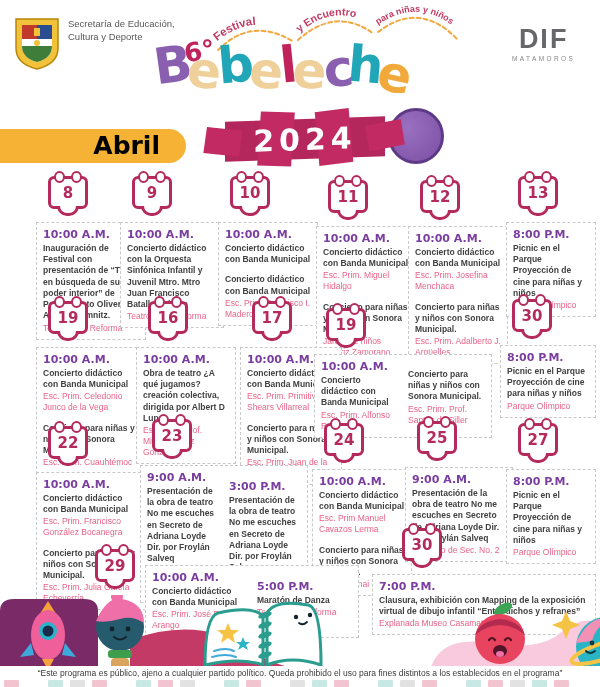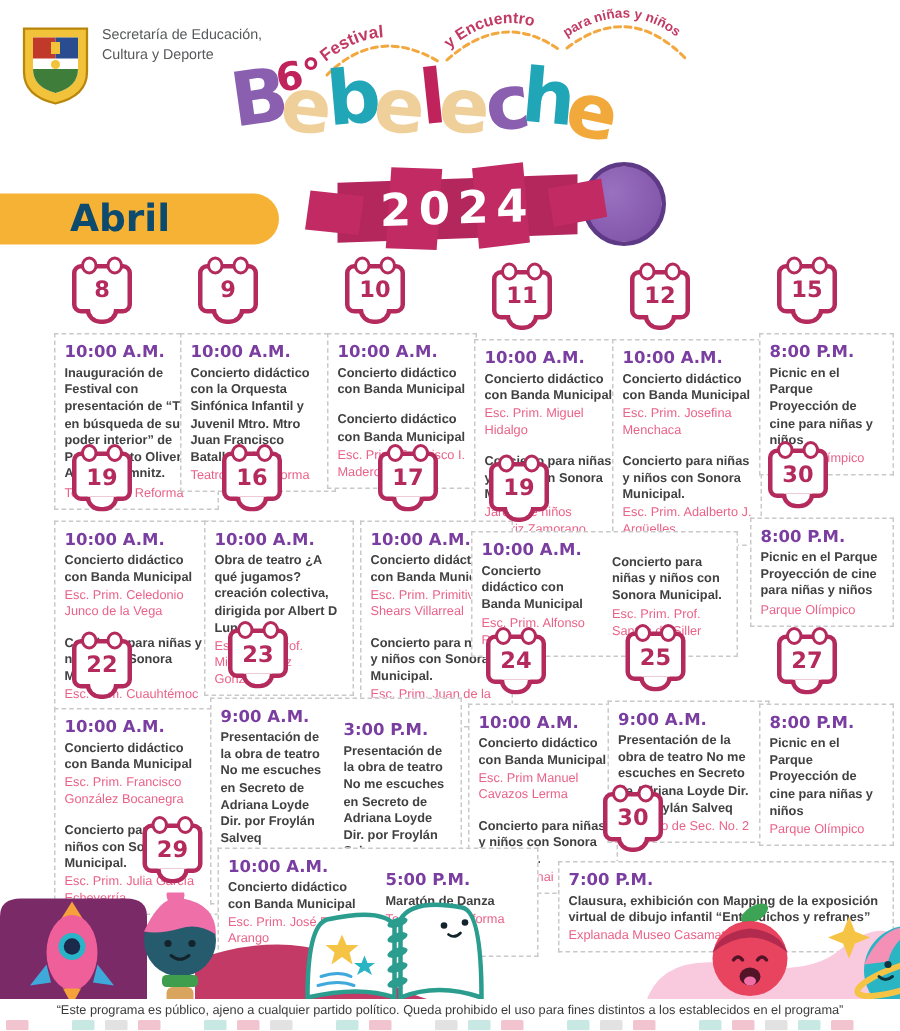--- a/index.html
+++ b/index.html
@@ -33,22 +33,22 @@
   .ribbon{position:absolute;left:225px;top:119px;width:160px;height:40px;background:#b4275d;
     transform:skewY(-2deg);display:flex;align-items:center;justify-content:center;}
   .ribbon .seg{position:absolute;background:#c12a62;z-index:-1;}
   .seg.s1{left:-20px;top:7px;width:36px;height:26px;transform:rotate(8deg);}
   .seg.s2{right:-18px;top:6px;width:36px;height:26px;transform:rotate(-9deg);}
   .seg.s3{left:34px;top:-8px;width:34px;height:54px;transform:rotate(4deg);}
   .seg.s4{left:92px;top:-8px;width:34px;height:54px;transform:rotate(-5deg);}
   .ribbon-year{font-family:"DejaVu Sans",sans-serif;font-size:30px;font-weight:bold;color:#ffffff;
     letter-spacing:5px;position:relative;z-index:2;}
   .month{position:absolute;left:0;top:129px;width:186px;height:34px;background:#f6b234;
-    border-radius:0 17px 17px 0;color:#0c4a6e;font-family:"DejaVu Sans",sans-serif;font-weight:bold;
-    font-size:25px;line-height:34px;text-align:center;padding-right:26px;box-sizing:border-box;}
+    border-radius:0 17px 17px 0;color:#000000;font-family:"DejaVu Sans",sans-serif;font-weight:bold;
+    font-size:25px;line-height:34px;text-align:right;padding-right:26px;box-sizing:border-box;}
   
   .cell{position:absolute;}
   .dicon{position:relative;width:34px;height:27px;background:#fff;border:3px solid #b42a5c;
     border-radius:6px;margin-left:12px;display:flex;align-items:center;justify-content:center;}
   .dicon .ring{position:absolute;top:-8px;width:7px;height:8px;border:2.5px solid #b42a5c;
     border-radius:50%;background:#fff;}
   .ring.r1{left:3px;} .ring.r2{right:3px;}
   .dicon .smile{position:absolute;bottom:-10px;left:50%;transform:translateX(-50%);
     width:16px;height:7px;border:3px solid #b42a5c;border-top:none;border-radius:0 0 14px 14px;background:#fff;}
   .dnum{font-family:"DejaVu Sans",sans-serif;font-size:15px;font-weight:bold;color:#b42a5c;}
@@ -84,20 +84,24 @@
       <path d="M8,28 Q8,40 23,44 Q38,40 38,28 H8 Z" fill="#3f7d3a"></path>
       <rect x="20" y="10" width="6" height="8" fill="#f2c23a"></rect>
       <circle cx="23" cy="25" r="3" fill="#f2c23a"></circle>
     </svg>
     <div class="logo-text">
       <div>Secretaría de Educación,</div>
       <div>Cultura y Deporte</div>
     </div>
   </div>
 
+  <div class="dif">
+    <div class="dif-name">DIF</div>
+    <div class="dif-city">MATAMOROS</div>
+  </div>
 
   <div class="edition">6°</div>
 
   <svg class="arc-svg" width="250" height="50" viewBox="0 0 250 50">
     <defs>
       <path id="tp1" d="M2,40 Q40,6 84,32"></path>
       <path id="tp2" d="M86,30 Q124,-4 164,24"></path>
       <path id="tp3" d="M164,22 Q210,-10 250,30"></path>
     </defs>
     <path d="M6,46 Q40,12 82,38" fill="none" stroke="#f2a83e" stroke-width="2" stroke-dasharray="4 3" stroke-linecap="round"></path>
@@ -215,21 +219,21 @@
           <div class="etitle">Concierto para niñas y niños con Sonora Municipal.</div>
           <div class="eloc">Esc. Prim. Adalberto J. Argüelles</div>
         </div>
     </div>
   </div>
 
   <div class="cell" style="left:506px;top:176px;width:90px;">
     <div class="dicon">
         <i class="ring r1"></i>
         <i class="ring r2"></i>
-        <span class="dnum">15</span>
+        <span class="dnum">13</span>
         <i class="smile"></i>
       </div>
     <div class="box">
       <div class="ev">
           <div class="time">8:00 P.M.</div>
           <div class="etitle">Picnic en el Parque Proyección de cine para niñas y niños</div>
           <div class="eloc">Parque Olímpico</div>
         </div>
     </div>
   </div>

